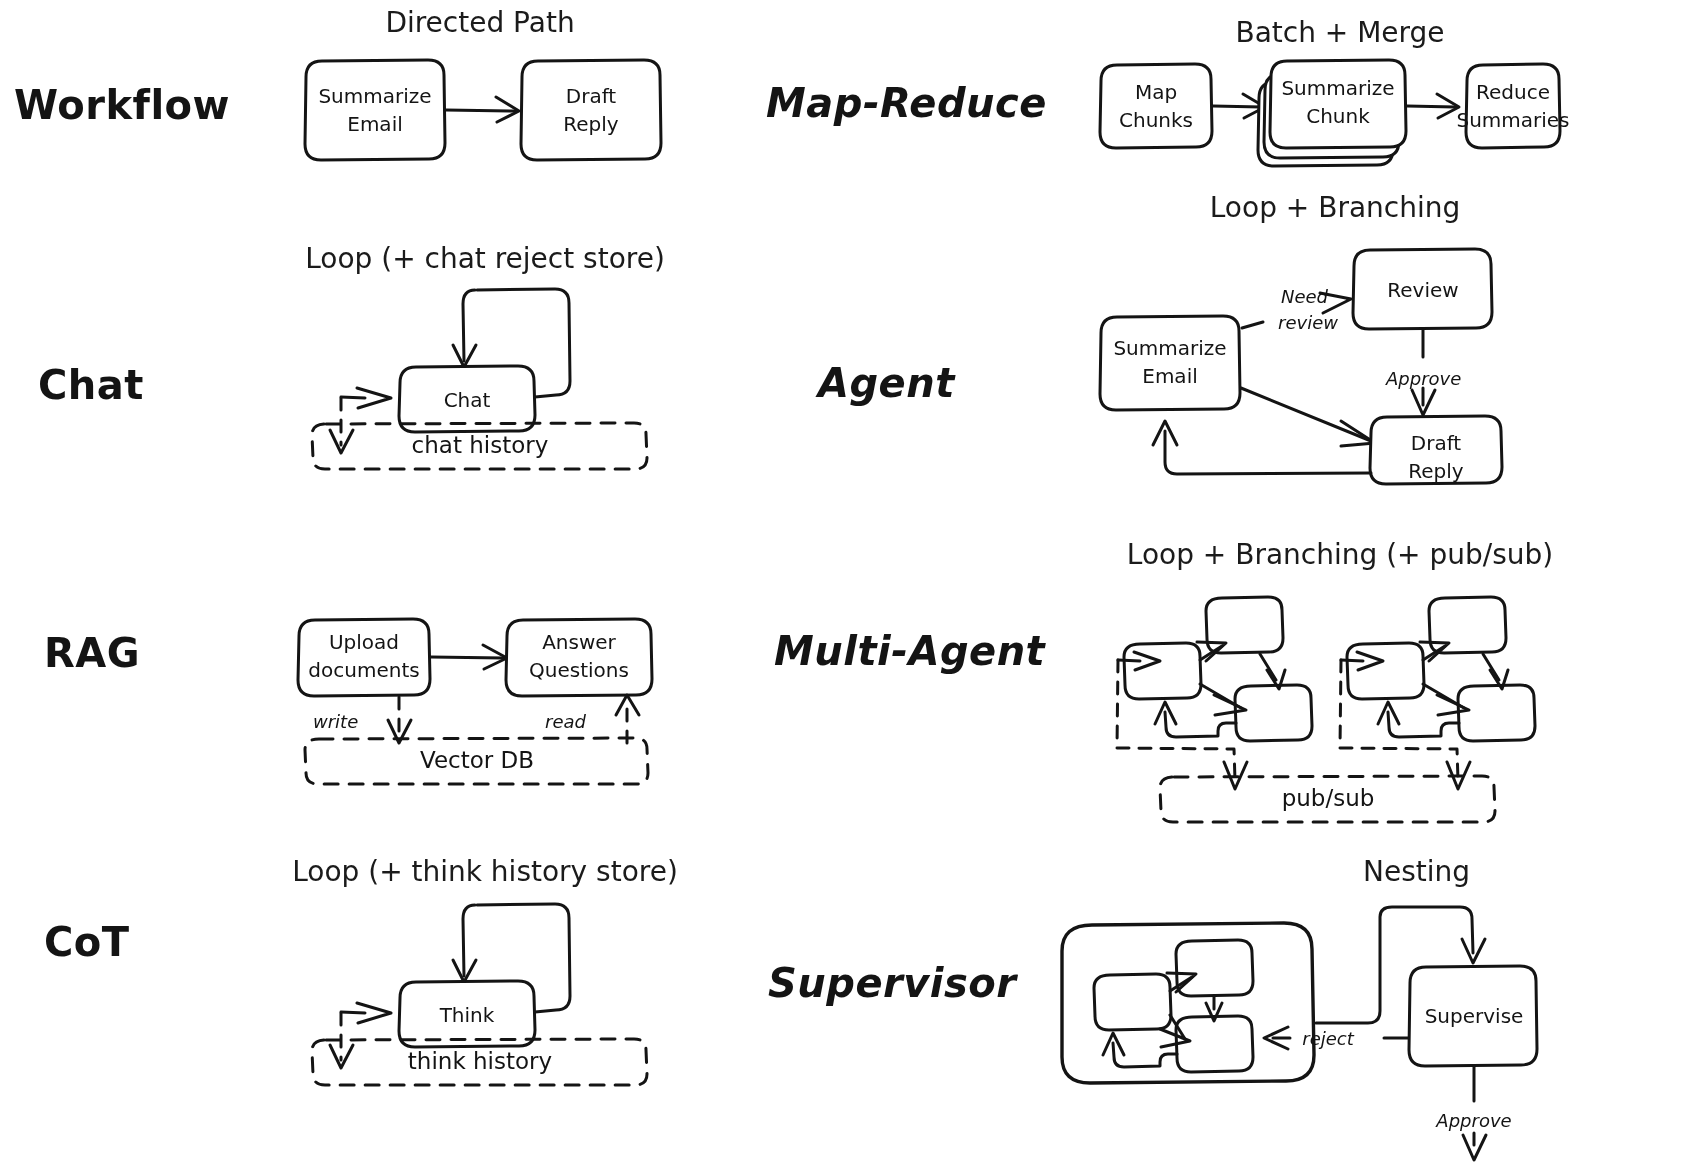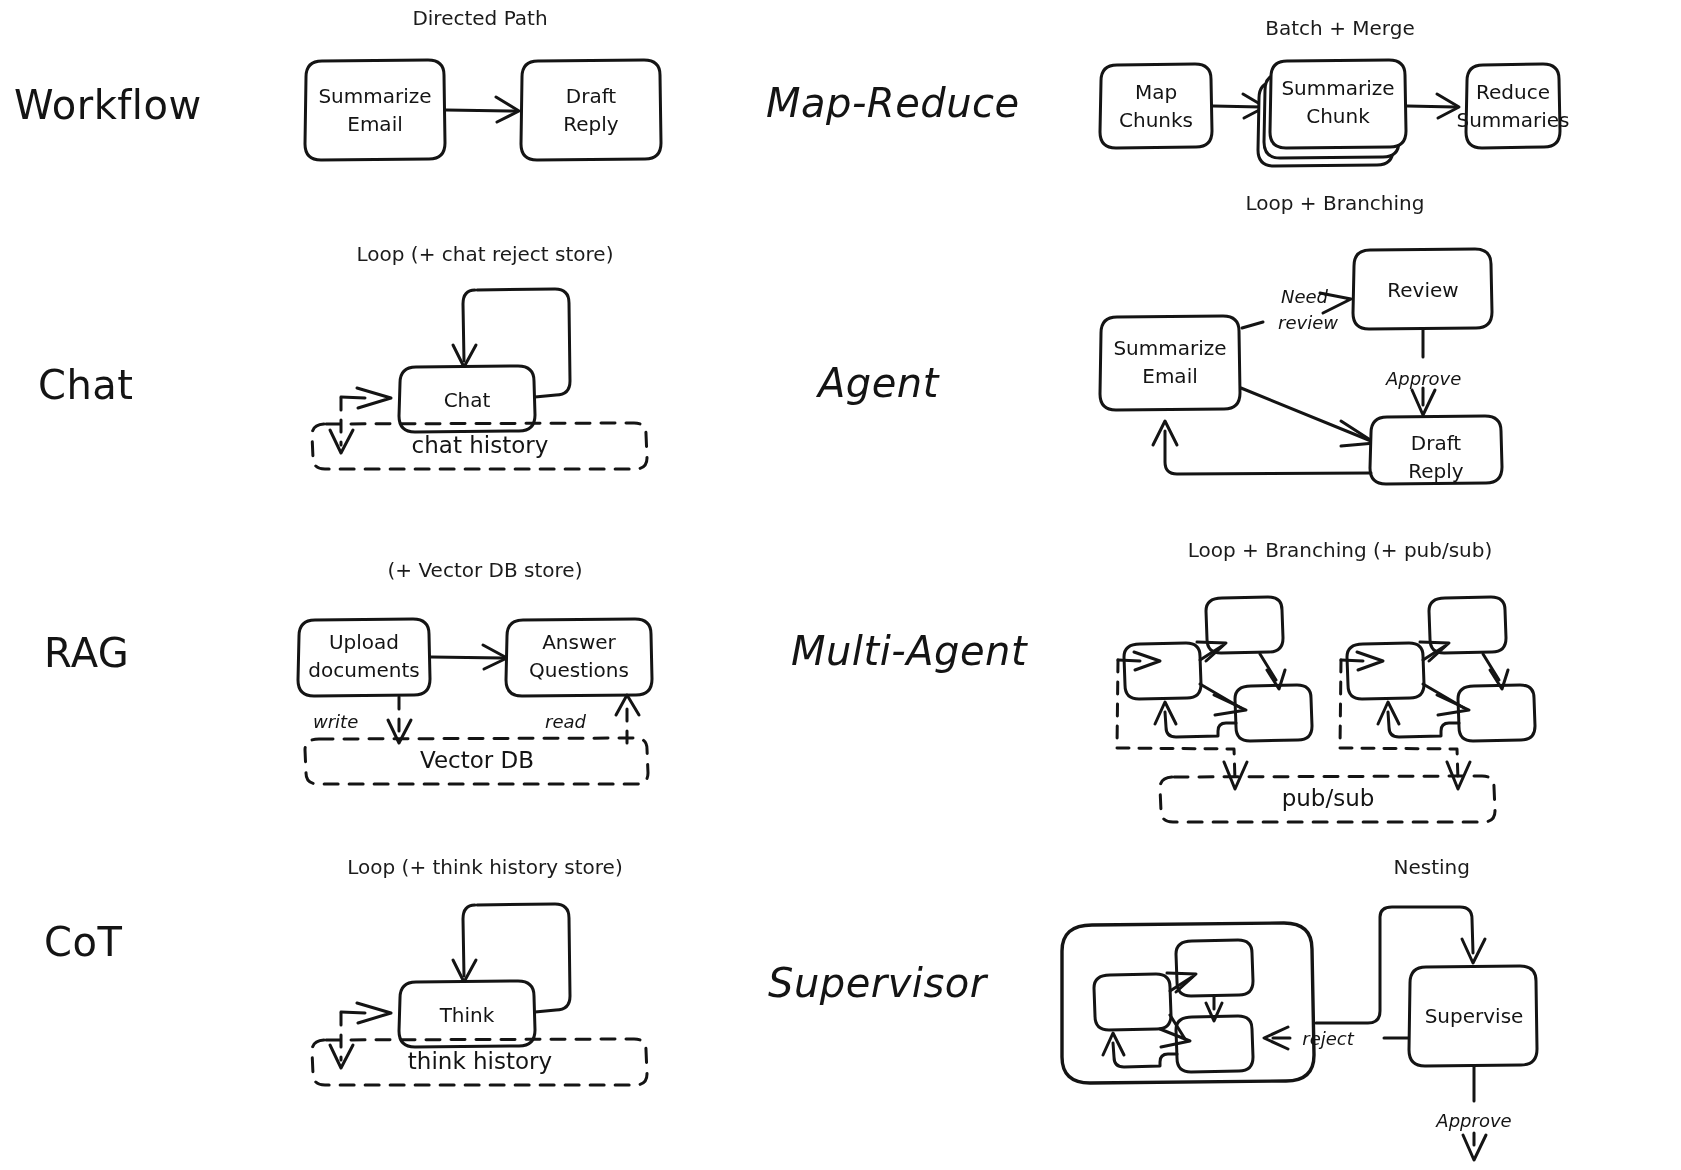--- a/index.html
+++ b/index.html
@@ -3,26 +3,26 @@
 <meta charset="utf-8">
 <style>
   html,body{margin:0;padding:0;background:#ffffff;}
   body{
     width:1681px;height:1170px;position:relative;overflow:hidden;
     font-family:"DejaVu Sans","Liberation Sans",sans-serif;
     color:#1b1b1b;
   }
   .canvas{position:absolute;inset:0;}
   .row-label{
-    position:absolute;font-size:40px;font-weight:400;color:#141414;
+    position:absolute;font-size:40px;font-weight:700;color:#141414;
     letter-spacing:0.5px;white-space:nowrap;
   }
   .row-label.right{font-style:italic;text-align:right;}
   .panel-title{
-    position:absolute;font-size:20px;color:#1b1b1b;white-space:nowrap;
+    position:absolute;font-size:28px;color:#1b1b1b;white-space:nowrap;
     text-align:center;
   }
   svg{position:absolute;overflow:visible;}
   .nodeText{
     font-family:"DejaVu Sans","Liberation Sans",sans-serif;
     font-size:20px;fill:#141414;
   }
   .edgeText{
     font-family:"DejaVu Sans","Liberation Sans",sans-serif;
     font-size:18px;fill:#141414;font-style:italic;
@@ -43,28 +43,27 @@
 
 <div class="canvas">
 
   <div class="row-label" style="left:14px;top:82px;">Workflow</div>
   <div class="row-label" style="left:38px;top:362px;">Chat</div>
   <div class="row-label" style="left:44px;top:630px;">RAG</div>
   <div class="row-label" style="left:44px;top:919px;">CoT</div>
 
   <div class="row-label right" style="left:766px;top:80px;">Map-Reduce</div>
   <div class="row-label right" style="left:818px;top:360px;">Agent</div>
-  <div class="row-label right" style="left:791px;top:628px;">Multi-Agent</div>
+  <div class="row-label right" style="left:774px;top:628px;">Multi-Agent</div>
   <div class="row-label right" style="left:768px;top:960px;">Supervisor</div>
 
   <div class="panel-title" style="left:300px;top:6px;width:360px;">Directed Path</div>
   <div class="panel-title" style="left:1130px;top:16px;width:420px;">Batch + Merge</div>
   <div class="panel-title" style="left:250px;top:242px;width:470px;">Loop (+ chat reject store)</div>
   <div class="panel-title" style="left:1125px;top:191px;width:420px;">Loop + Branching</div>
-  <div class="panel-title" style="left:285px;top:558px;width:400px;">(+ Vector DB store)</div>
   <div class="panel-title" style="left:250px;top:855px;width:470px;">Loop (+ think history store)</div>
   <div class="panel-title" style="left:1085px;top:538px;width:510px;">Loop + Branching (+ pub/sub)</div>
   <div class="panel-title" style="left:1200px;top:855px;width:270px;text-align:right;">Nesting</div>
 
   <svg style="left:300px;top:55px;" width="380" height="110" viewBox="0 0 380 110">
     <g>
       <path class="bx" d="M22 6 L128 5 q16 0 16 15 L145 88 q0 16 -16 16 L21 105 q-16 0 -16 -16 L6 22 q0 -16 16 -16 Z"></path>
       <text class="nodeText" x="75" y="48" text-anchor="middle">Summarize</text>
       <text class="nodeText" x="75" y="76" text-anchor="middle">Email</text>
     </g>

